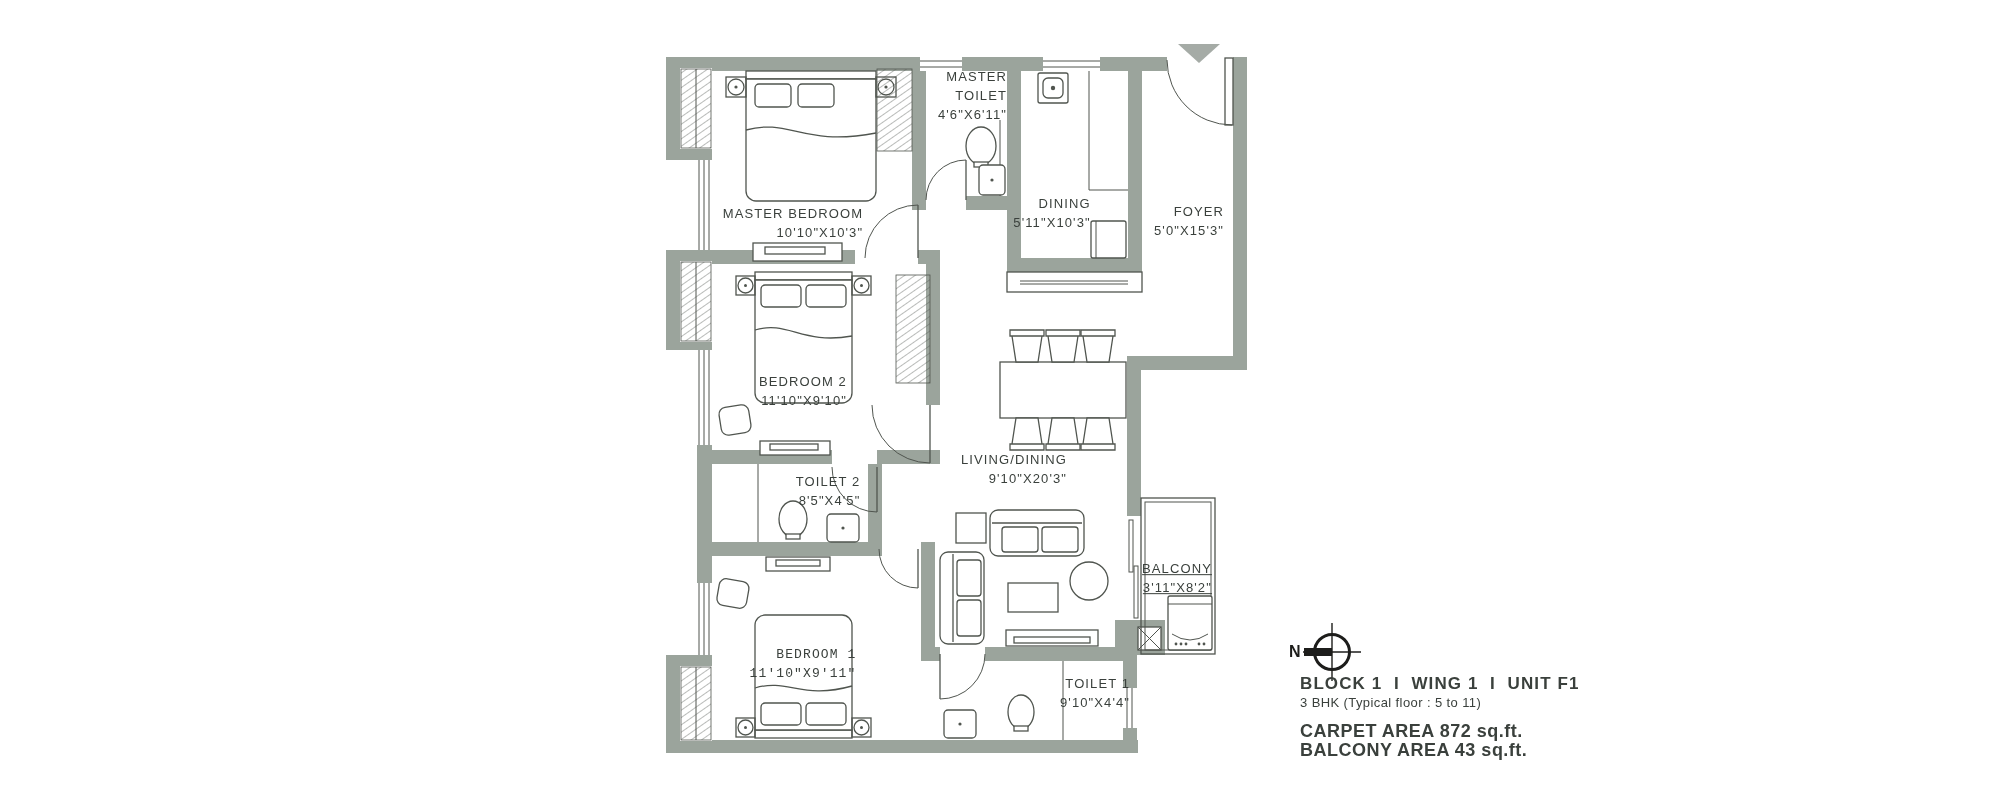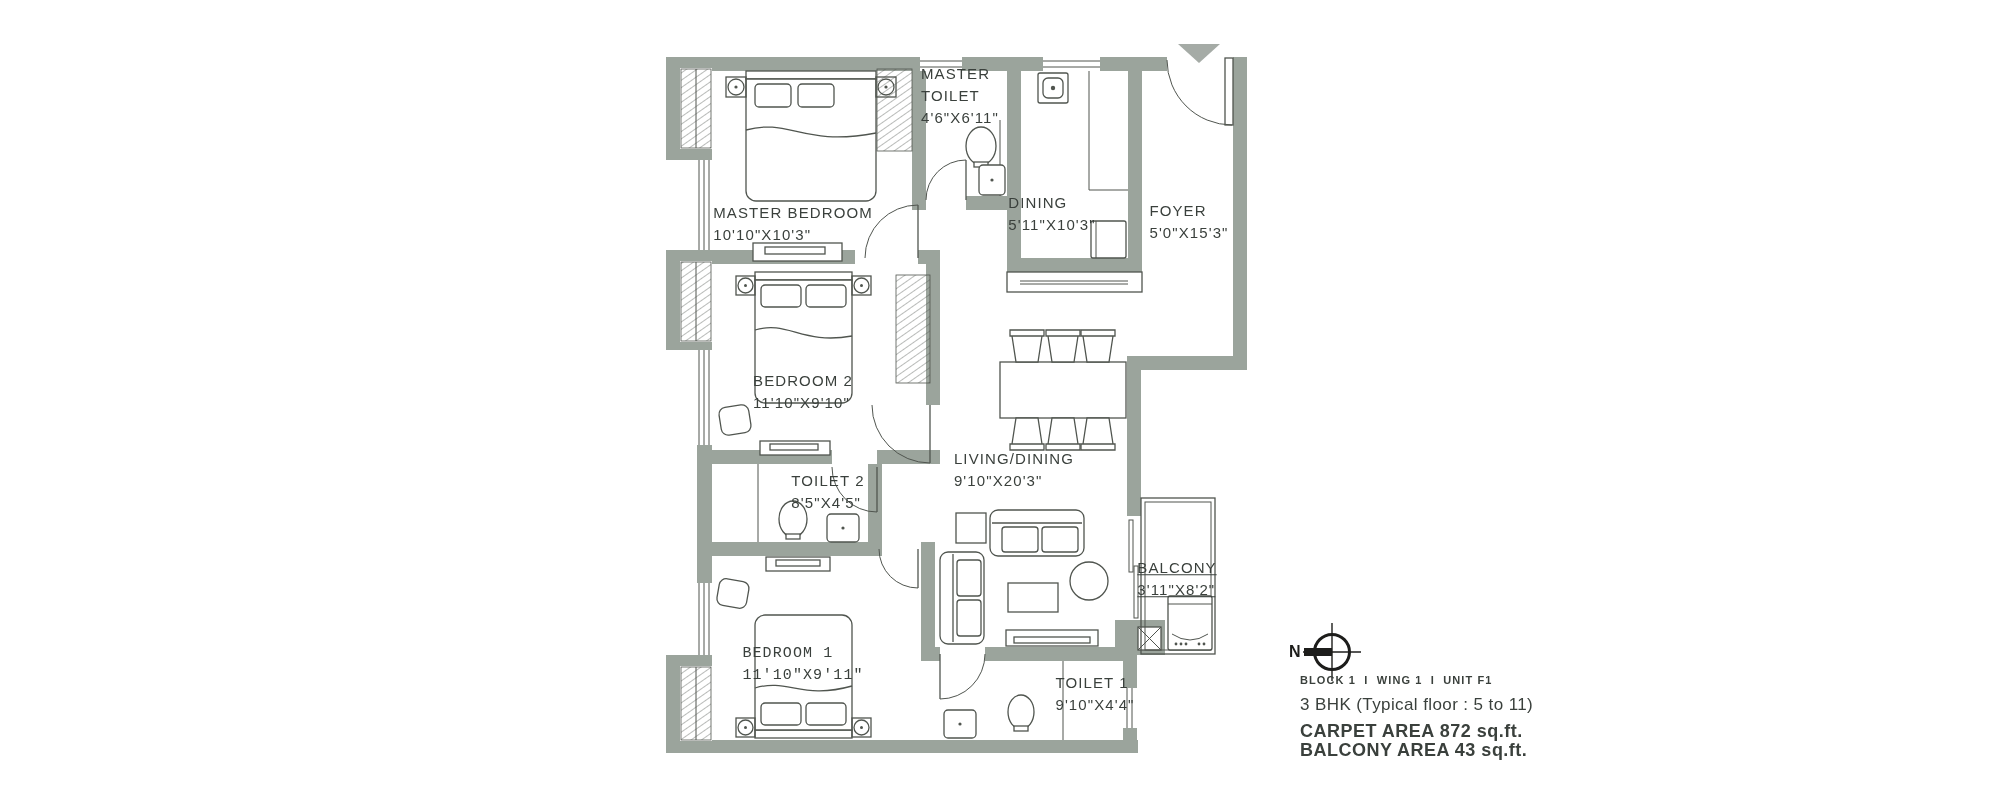--- a/index.html
+++ b/index.html
@@ -7,28 +7,28 @@
   }
   html,body{margin:0;padding:0;background:#ffffff;}
   .canvas{position:relative;width:2000px;height:806px;background:#fff;overflow:hidden;
           font-family:"Liberation Sans", sans-serif;}
   svg .wall{fill:var(--wall);stroke:none;}
   svg .ln{stroke:var(--line);stroke-width:1.3;fill:none;}
   svg .lnf{stroke:var(--line);stroke-width:1.3;fill:#fff;}
   svg .thin{stroke:var(--line);stroke-width:1;fill:none;}
   svg .win{stroke:var(--line);stroke-width:1;fill:none;}
   svg .whitebox{fill:#fff;stroke:none;}
-  .rlabel{position:absolute;transform:translate(-50%,-50%);text-align:left;
-          color:var(--text);font-size:15px;letter-spacing:1.1px;line-height:1.45;
+  .rlabel{position:absolute;transform:translate(-50%,-50%);text-align:right;
+          color:var(--text);font-size:13px;letter-spacing:1.1px;line-height:1.45;
           white-space:nowrap;}
   .rlabel.wrap{white-space:normal;}
   .north-n{position:absolute;color:var(--ink);font-weight:bold;font-size:16px;letter-spacing:.5px;}
   .info{position:absolute;color:var(--text);}
-  .info.block{font-weight:bold;font-size:11px;letter-spacing:1.1px;white-space:pre;}
-  .info.type{font-size:17px;letter-spacing:.4px;}
+  .info.block{font-weight:bold;font-size:17px;letter-spacing:1.1px;white-space:pre;}
+  .info.type{font-size:13px;letter-spacing:.4px;}
   .info.area{font-weight:600;font-size:18px;letter-spacing:.5px;}
 </style>
 </head>
 <body>
 
 <div class="canvas">
 
   <svg width="2000" height="806" viewBox="0 0 2000 806">
     <defs>
       <pattern id="hatch" width="6" height="6" patternUnits="userSpaceOnUse" patternTransform="rotate(55)">

